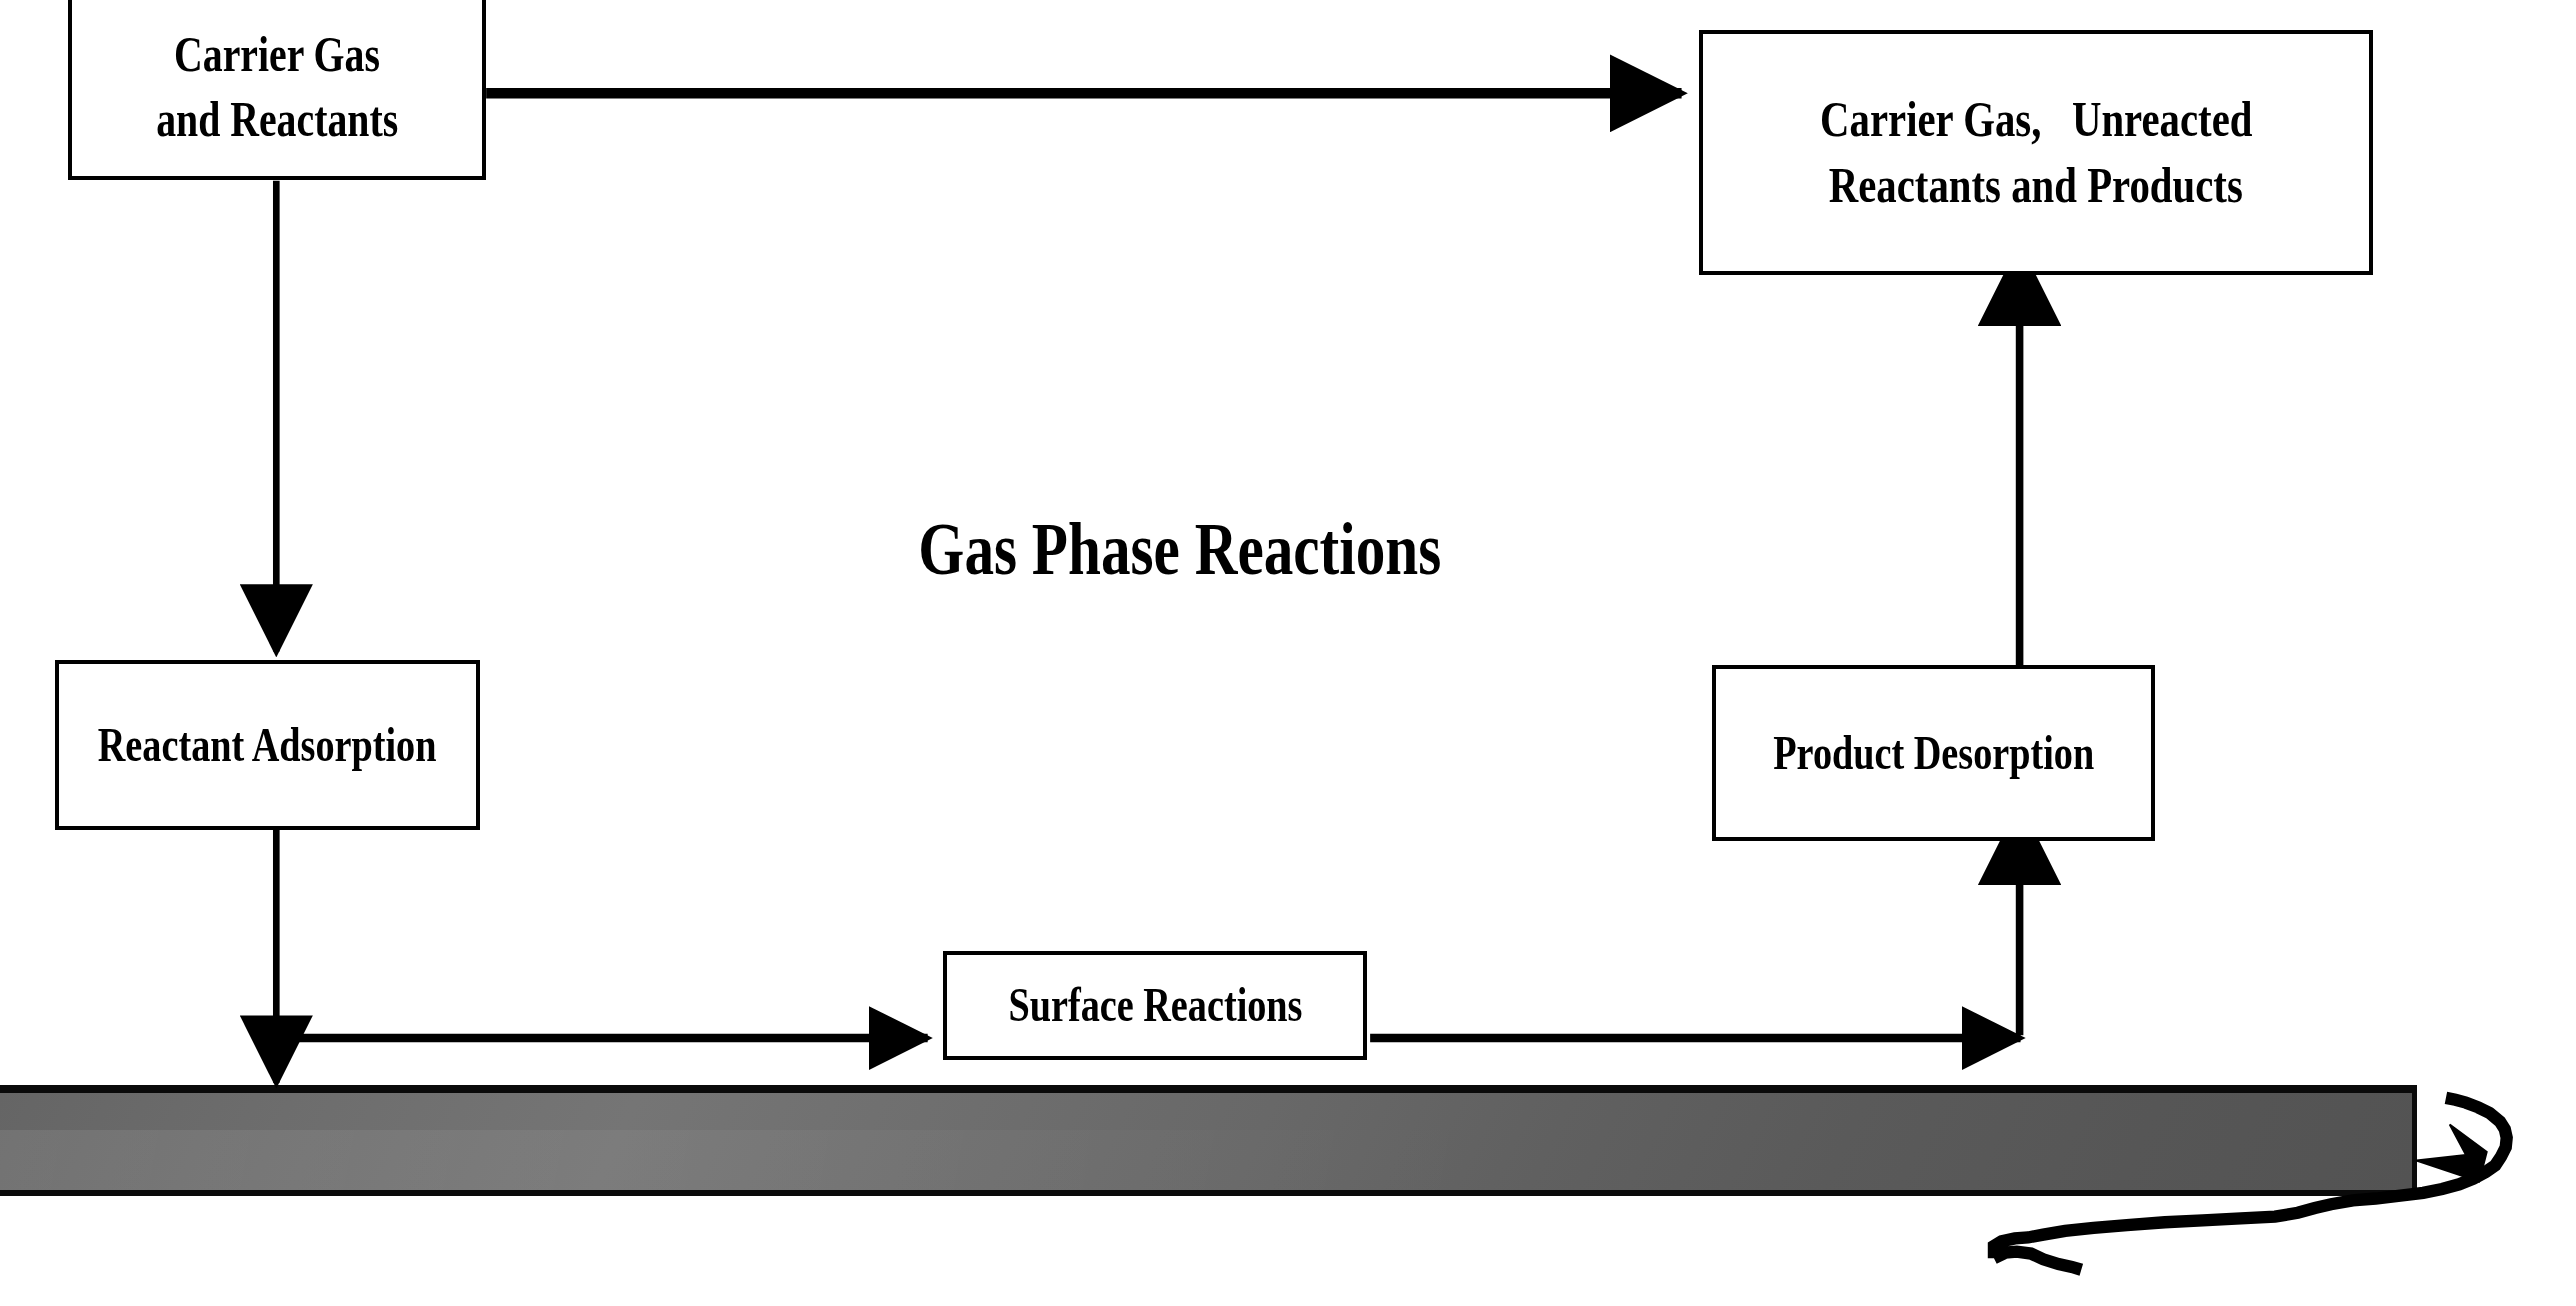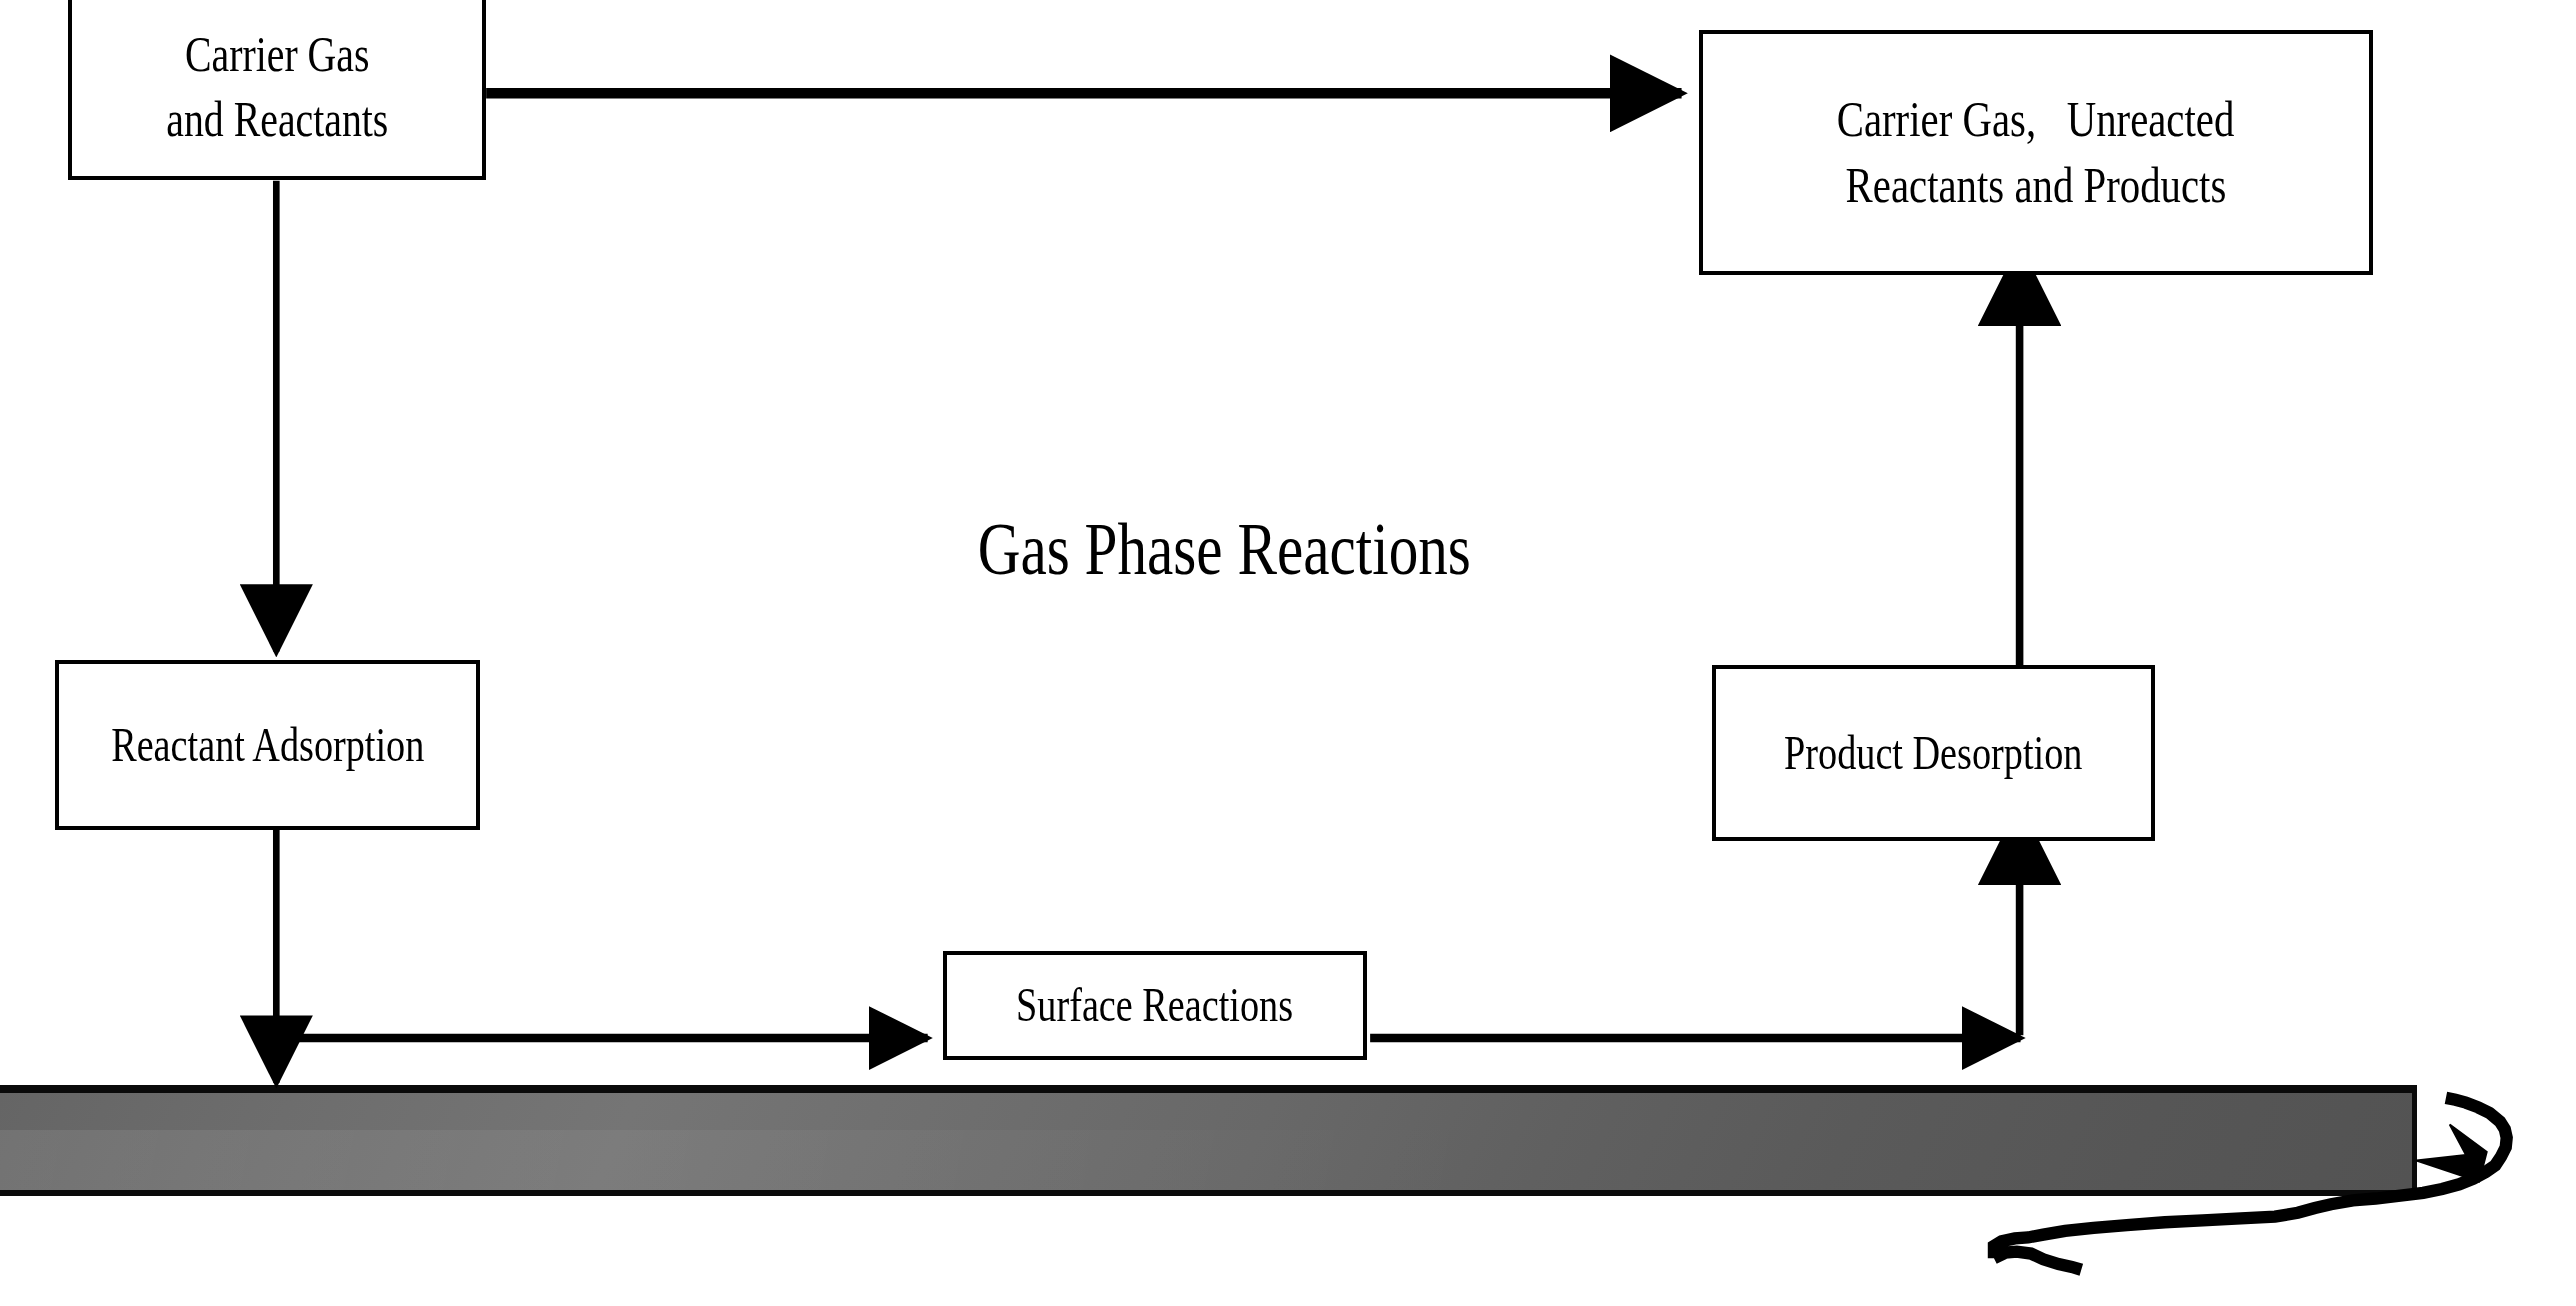--- a/index.html
+++ b/index.html
@@ -7,20 +7,21 @@
     padding: 0;
     background: #ffffff;
   }
   #canvas {
     position: relative;
     width: 2576px;
     height: 1307px;
     background: #ffffff;
     overflow: hidden;
     font-family: "Liberation Serif", "DejaVu Serif", serif;
+    font-weight: bold;
   }
   .box {
     position: absolute;
     box-sizing: border-box;
     border: 4.7px solid #000000;
     background: #ffffff;
     display: flex;
     flex-direction: column;
     align-items: center;
     justify-content: center;
@@ -56,21 +57,21 @@
   #box-surface-reactions {
     left: 943px; top: 951px; width: 424px; height: 109px;
     font-size: 49px;
     text-align: center;
   }
   
   #gas-phase-title {
     position: absolute;
     left: 779px; top: 422px;
     width: 817px;
-    text-align: center;
+    text-align: left;
     font-size: 74px;
     color: #000000;
     white-space: pre;
     z-index: 4;
   }
   #gas-phase-title span {
     display: inline-block;
     transform: scaleX(0.80);
     transform-origin: center center;
   }

